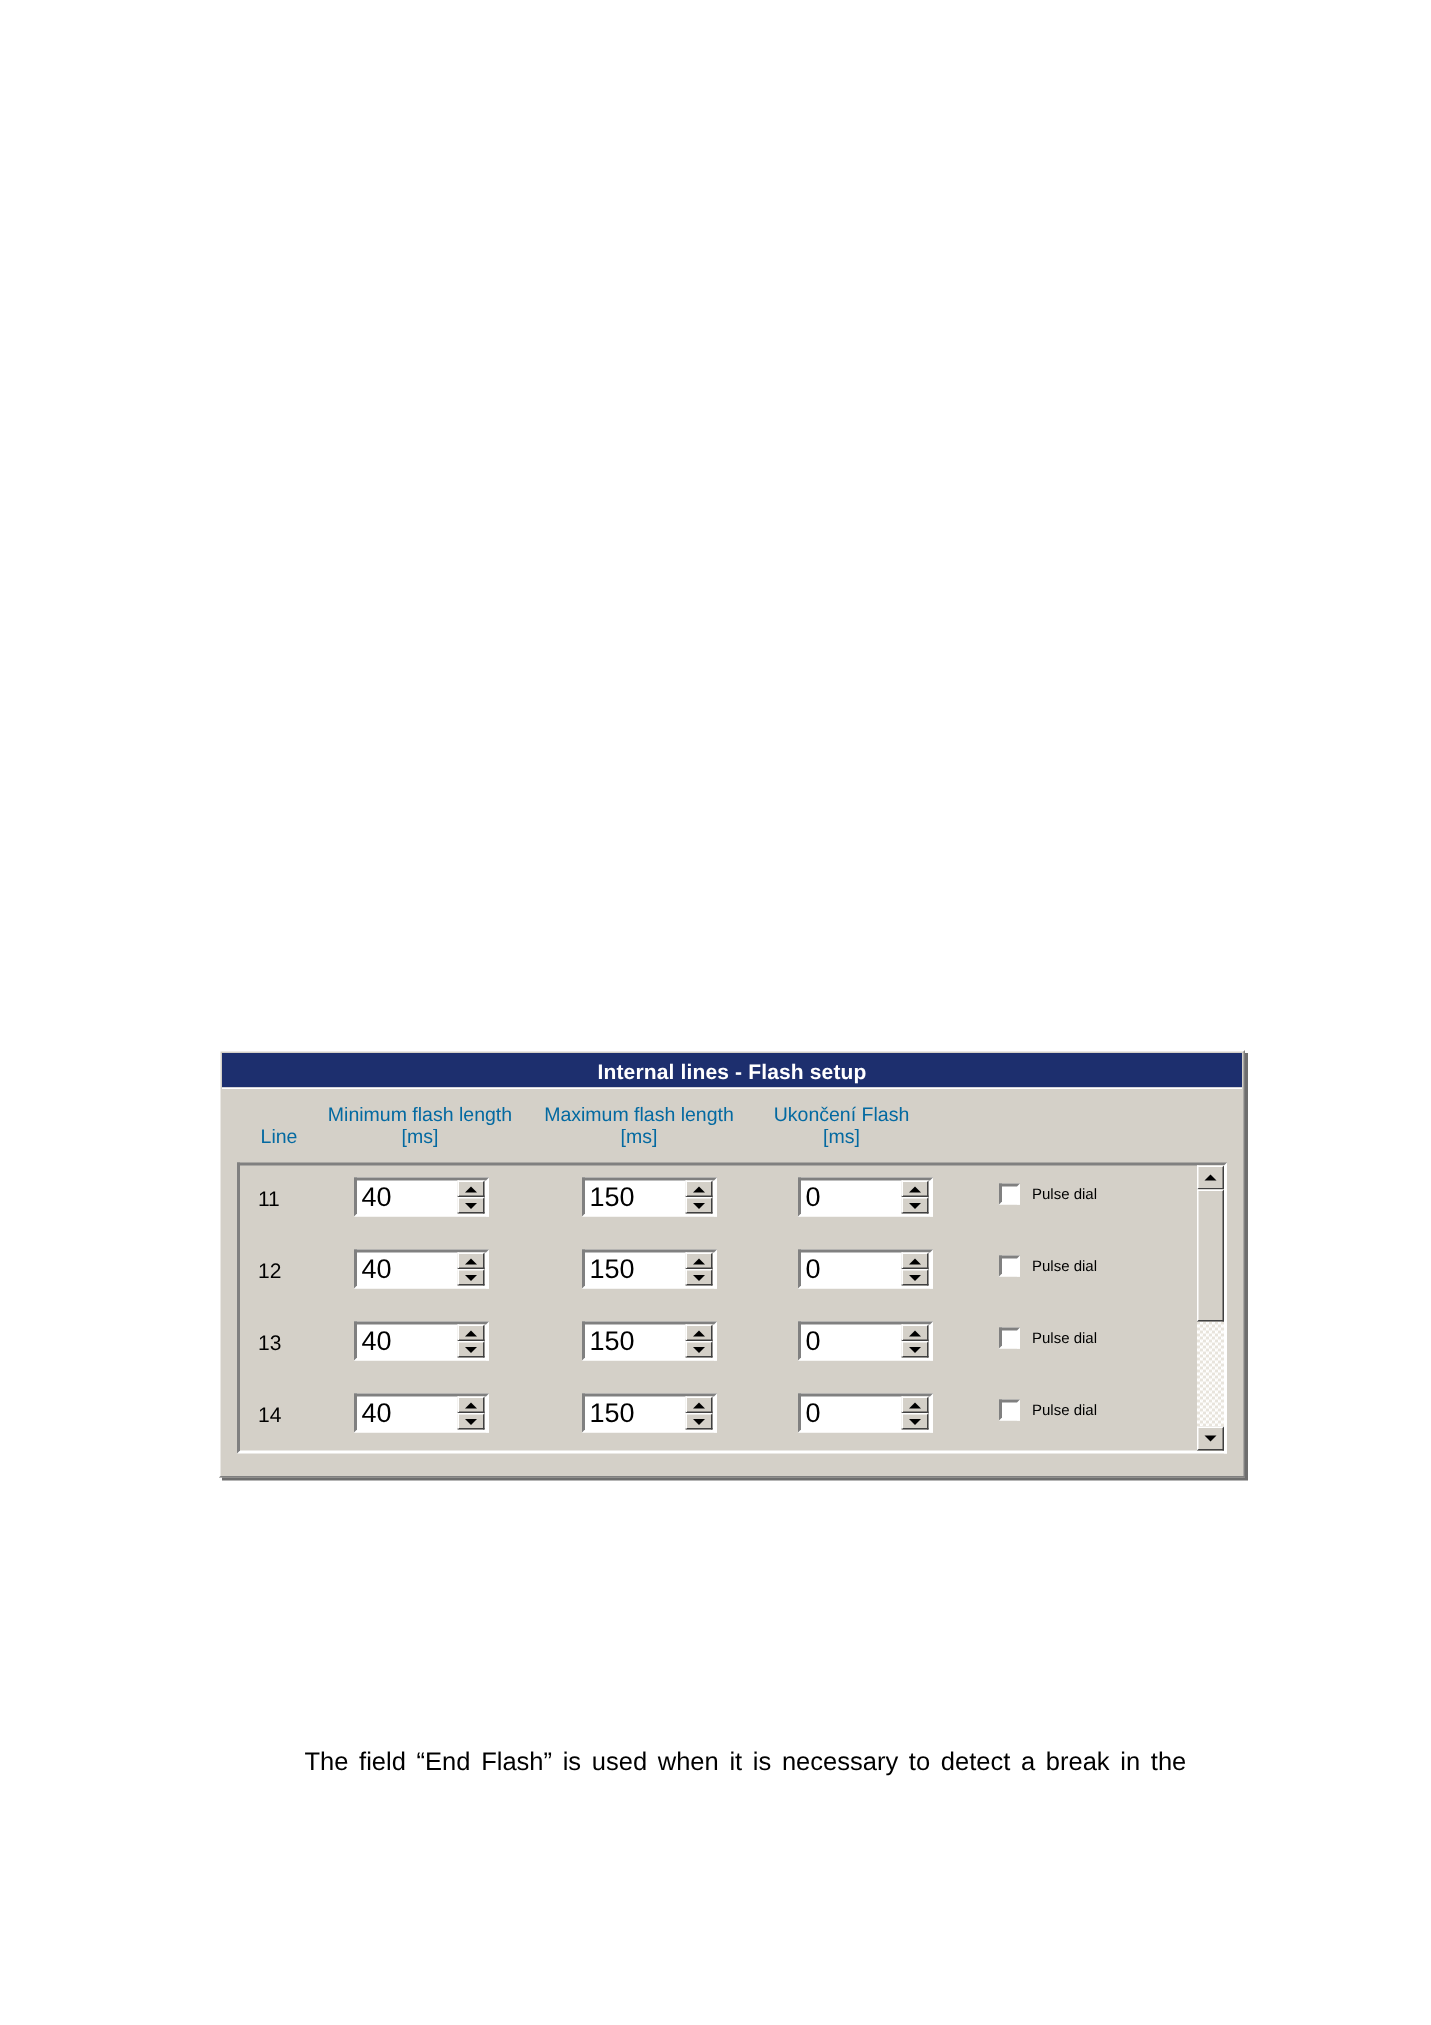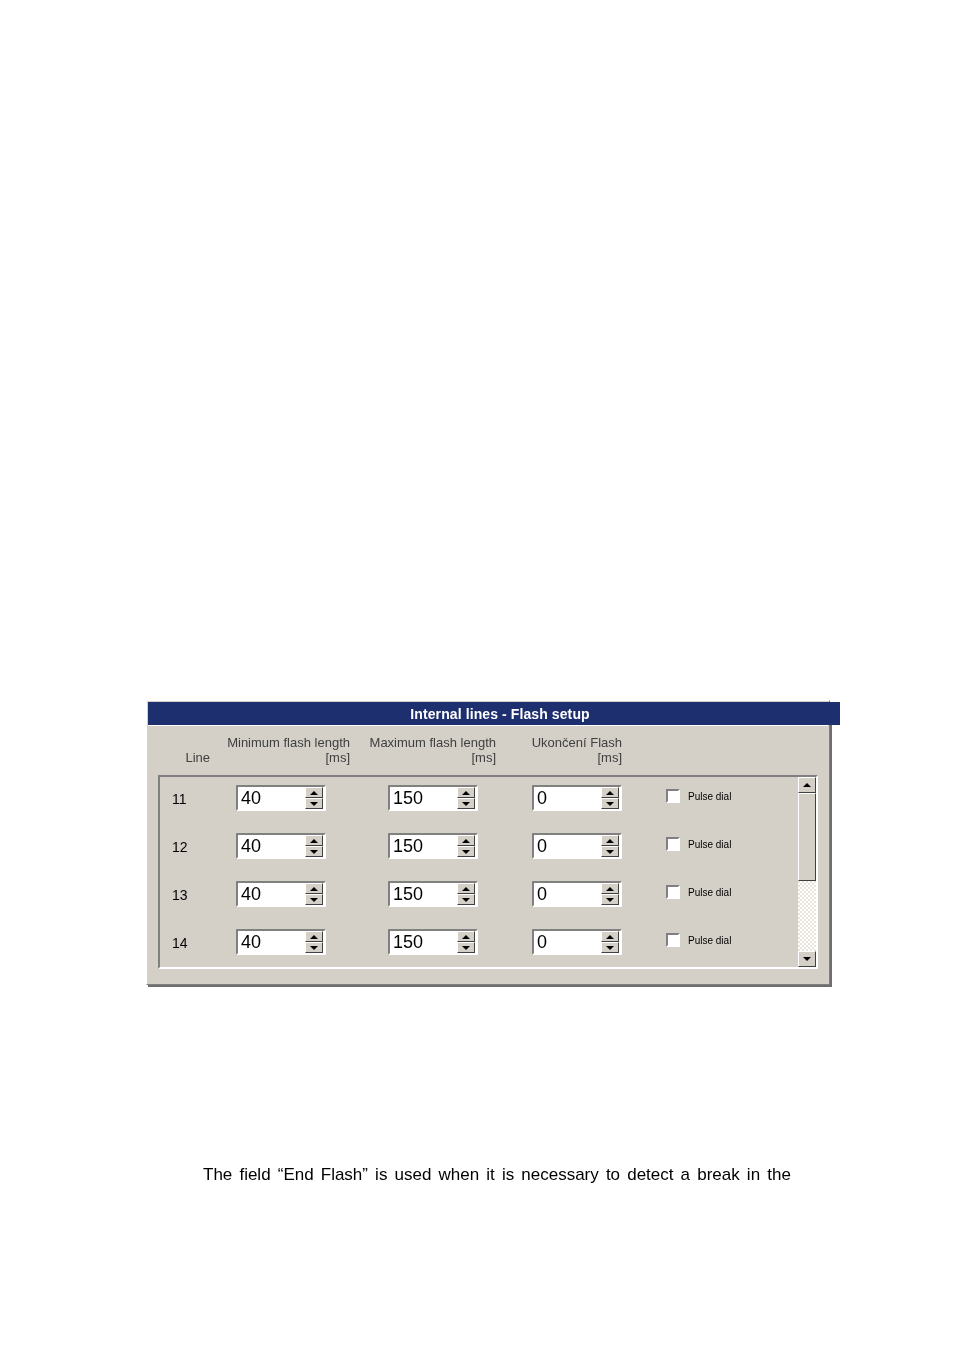--- a/index.html
+++ b/index.html
@@ -41,21 +41,20 @@
   .title-bar {
     position: absolute;
     left: 1px;
     top: 1px;
     width: 680px;
     height: 23px;
     background: #1d2f6e;
     display: flex;
     align-items: center;
     justify-content: center;
-    padding-left: 12px;
   }
   .title-bar-text {
     color: #ffffff;
     font-size: 14px;
     font-weight: bold;
     letter-spacing: 0.1px;
     white-space: nowrap;
   }
 
   .dialog-body {
@@ -72,23 +71,23 @@
   
   .headers {
     position: absolute;
     left: 0;
     top: 6px;
     width: 680px;
     height: 40px;
   }
   .hdr {
     position: absolute;
-    text-align: right;
+    text-align: center;
     font-size: 13px;
-    color: #404040;
+    color: #0369a1;
     line-height: 15px;
     white-space: nowrap;
   }
   .hdr .l2 { display: block; }
 
   .hdr-line   { left: 14px;  top: 18px; width: 48px; }
   .hdr-min    { left: 62px;  top: 3px;  width: 140px; }
   .hdr-max    { left: 208px; top: 3px;  width: 140px; }
   .hdr-end    { left: 352px; top: 3px;  width: 122px; }
 

